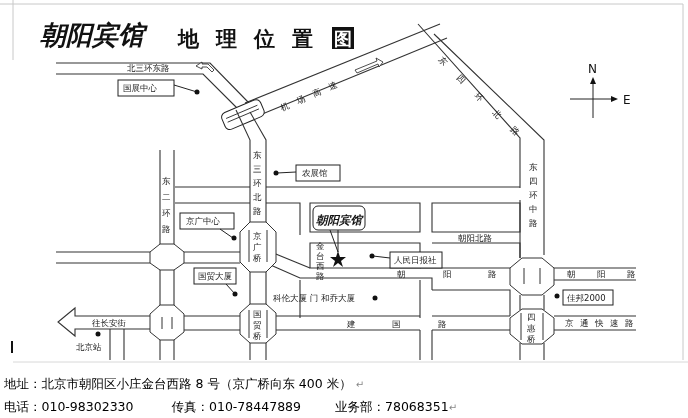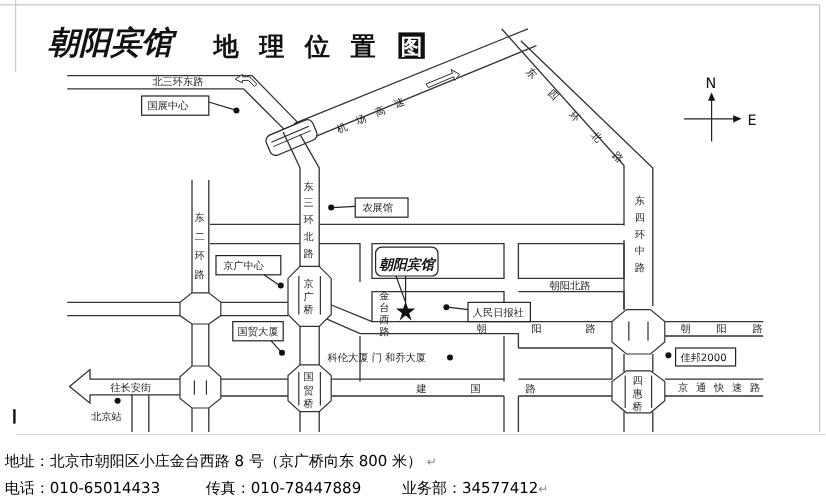--- a/index.html
+++ b/index.html
@@ -243,15 +243,15 @@
   </g>
 
   <g>
     <rect x="313" y="206" width="52" height="24" rx="5" class="box"></rect>
     <text x="316" y="224" style="font-family:'DejaVu Serif',serif;font-style:italic;font-weight:bold;font-size:11.5px;fill:#111">朝阳宾馆</text>
     <path d="M330,230 L338,252 M338,230 L338,252" stroke="#222" fill="none"></path>
     <polygon points="338,251 340,257 346,257 341,261 343,267 338,263 333,267 335,261 330,257 336,257" fill="#111"></polygon>
   </g>
 </svg>
 
-<div class="footer" style="top:376px;"><span>地址：</span><span>北京市朝阳区小庄金台西路 8 号（京广桥向东 800 米）</span> <span class="ret">↵</span></div>
-
-<div class="footer" style="top:399px;"><span>电话：</span><span>010-65014433</span><span style="display:inline-block;width:38px"></span><span>传真：</span><span>010-78447889</span><span style="display:inline-block;width:34px"></span><span>业务部：</span><span>34577412</span><span class="ret">↵</span></div>
+<div class="footer" style="top:376px;"><span>地址：</span><span>北京市朝阳区小庄金台西路 8 号（京广桥向东 400 米）</span> <span class="ret">↵</span></div>
+
+<div class="footer" style="top:399px;"><span>电话：</span><span>010-98302330</span><span style="display:inline-block;width:38px"></span><span>传真：</span><span>010-78447889</span><span style="display:inline-block;width:34px"></span><span>业务部：</span><span>78068351</span><span class="ret">↵</span></div>
 
 </body></html>

